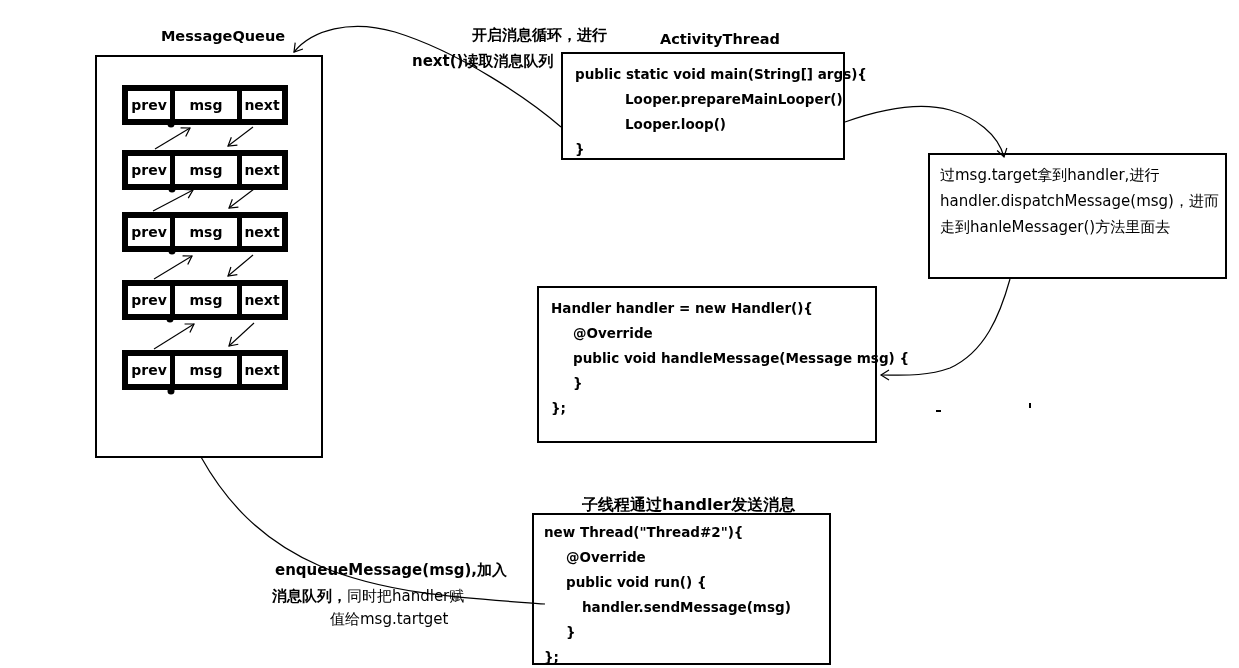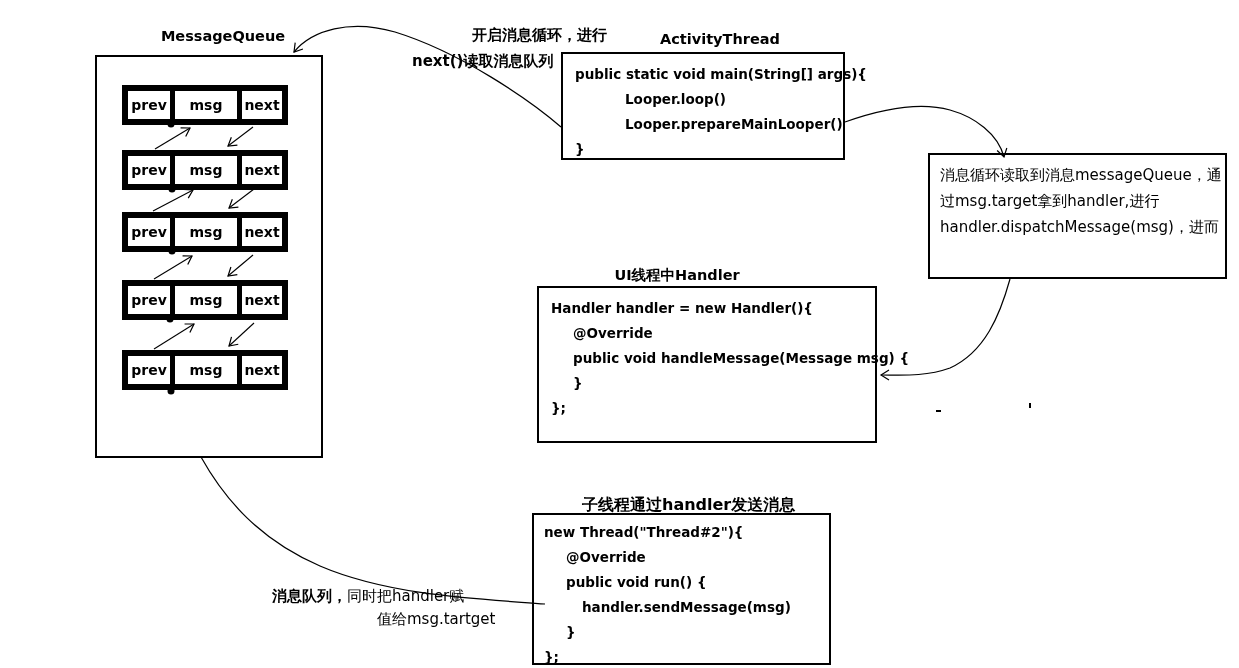--- a/index.html
+++ b/index.html
@@ -63,54 +63,54 @@
     <div class="node-cell cell-next">next</div>
   </div>
 
 
   <div class="abs note" style="left:429px;top:26px;margin-left:43px;">开启消息循环，进行</div>
   <div class="abs note" style="left:412px;top:52px;">next()读取消息队列</div>
 
   <div class="abs boxtitle" style="left:640px;top:31px;width:160px;">ActivityThread</div>
   <div class="codebox" style="left:561px;top:52px;width:284px;height:108px;padding:8px 0 0 12px;">
     <div class="code-line">public static void main(String[] args){</div>
+    <div class="code-line ind1">Looper.prepareMainLooper()</div>
     <div class="code-line ind1">Looper.loop()</div>
-    <div class="code-line ind1">Looper.prepareMainLooper()</div>
     <div class="code-line">}</div>
   </div>
 
   <div class="codebox" style="left:928px;top:153px;width:299px;height:126px;padding:7px 0 0 10px;">
-    <div class="note-reg" style="line-height:26px;">消息循环读取到消息messageQueue，通</div>
     <div class="note-reg" style="line-height:26px;">过msg.target拿到handler,进行</div>
     <div class="note-reg" style="line-height:26px;">handler.dispatchMessage(msg)，进而</div>
+    <div class="note-reg" style="line-height:26px;">走到hanleMessager()方法里面去</div>
   </div>
 
-  <div class="abs boxtitle" style="left:577px;top:266px;width:200px;">UI线程中Handler</div>
   <div class="codebox" style="left:537px;top:286px;width:340px;height:157px;padding:8px 0 18px 12px;">
     <div class="code-line">Handler handler = new Handler(){</div>
     <div class="code-line ia">@Override</div>
     <div class="code-line ia">public void handleMessage(Message msg) {</div>
     <div class="code-line ia">}</div>
     <div class="code-line">};</div>
   </div>
 
   <div class="abs boxtitle" style="left:582px;top:495px;width:200px;font-size:16px;">子线程通过handler发送消息</div>
   <div class="codebox" style="left:532px;top:513px;width:299px;height:152px;padding:5px 0 0 10px;">
     <div class="code-line">new Thread("Thread#2"){</div>
     <div class="code-line ia">@Override</div>
     <div class="code-line ia">public void run() {</div>
     <div class="code-line ib">handler.sendMessage(msg)</div>
     <div class="code-line ia">}</div>
     <div class="code-line">};</div>
   </div>
 
+  <div class="abs note" style="left:275px;top:561px;">enqueueMessage(msg),加入</div>
   <div class="abs" style="left:272px;top:586px;white-space:nowrap;">
     <span class="note">消息队列，</span><span class="note-reg">同时把handler赋</span>
   </div>
-  <div class="abs note-reg" style="left:330px;top:610px;margin-left:47px;">值给msg.tartget</div>
+  <div class="abs note-reg" style="left:330px;top:610px;">值给msg.tartget</div>
 
   <div class="stray" style="left:936px;top:410px;width:5px;height:2px;"></div>
   <div class="stray" style="left:1029px;top:403px;width:2px;height:5px;"></div>
 
   <svg id="arrows" width="1239" height="668" viewBox="0 0 1239 668">
     <defs>
       <marker id="ah" markerWidth="14" markerHeight="14" refX="10" refY="6" orient="auto" markerUnits="userSpaceOnUse">
         <path d="M2,1 L10,6 L2,11" fill="none" stroke="#000" stroke-width="1.2"></path>
       </marker>
     </defs>

